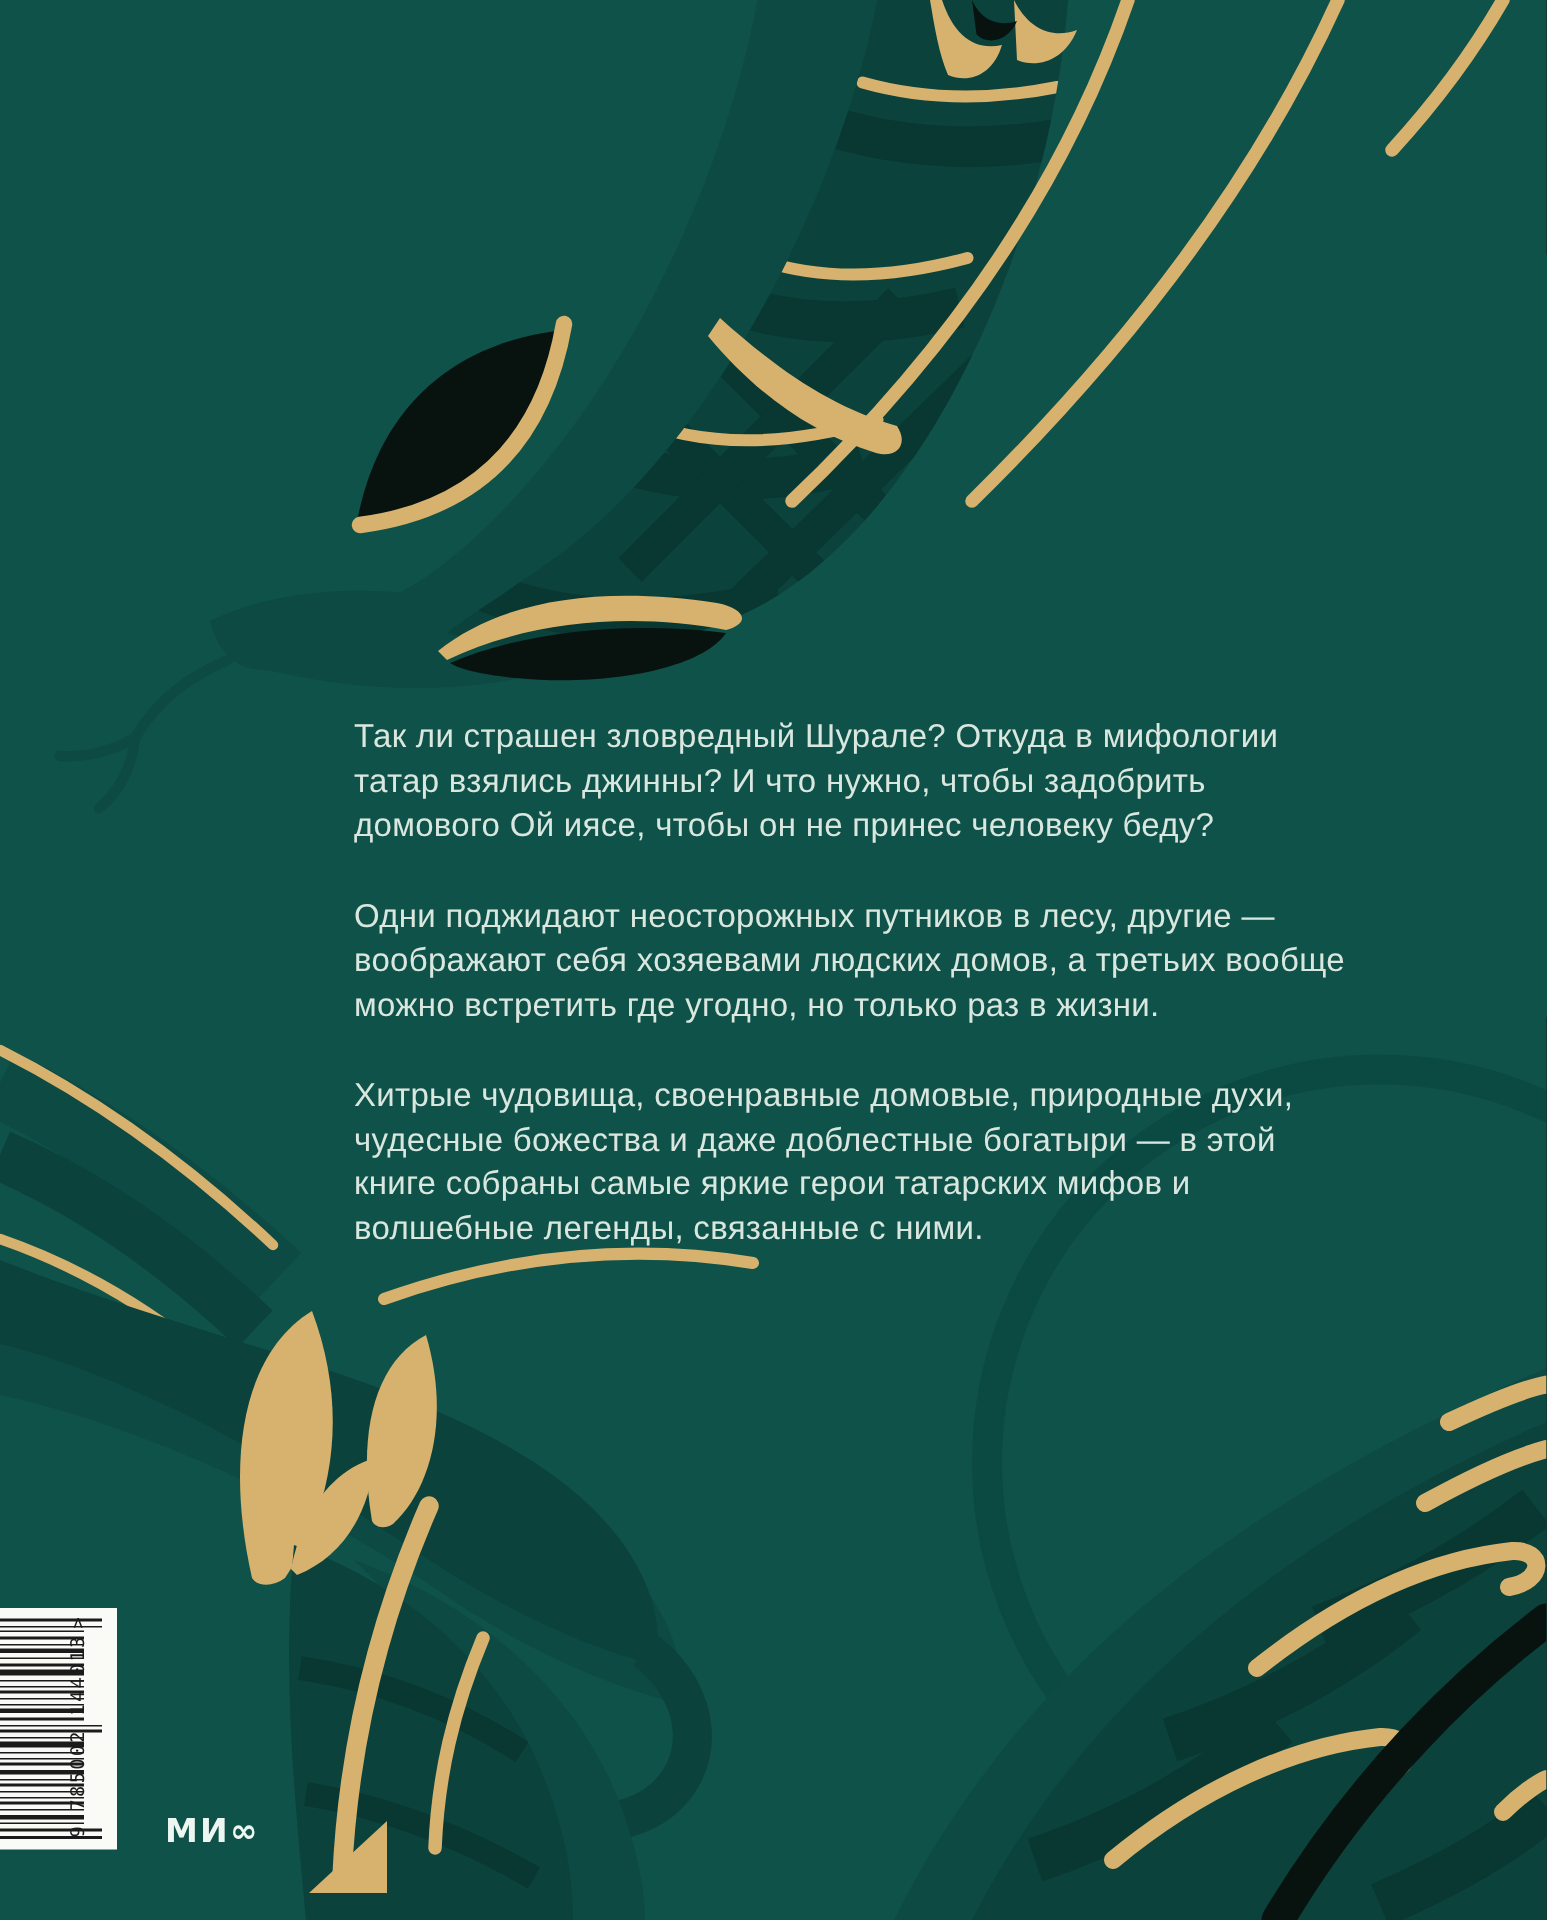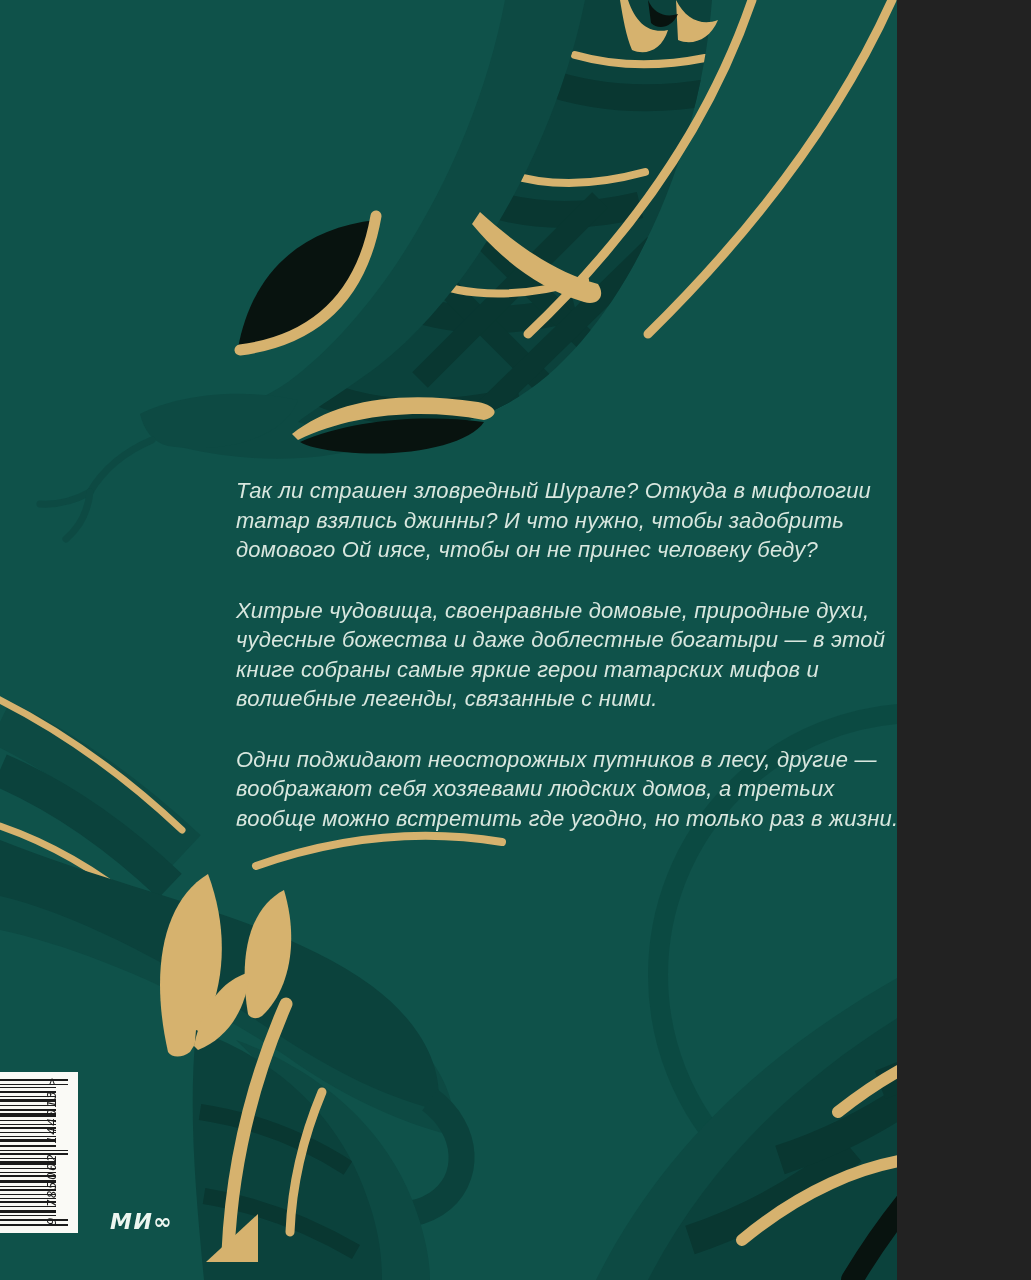--- a/index.html
+++ b/index.html
@@ -1,22 +1,21 @@
 <!DOCTYPE html>
 <html style="--c-background: #0f524a; --c-shadow: #0d4a43; --c-body: #0b423c; --c-stripe: #093731; --c-gold: #d6b26e; --c-black: #08130f; --c-ring: #0a443d; --c-text: #d9e7df; --c-barcode_bg: #fafaf6; --c-barcode_bar: #1b1b1b; --c-logo: #edf6f0;"><head>
 <meta charset="utf-8">
 <style>
   html,body{margin:0;padding:0;background:#222;}
   .cover{
     position:relative;
-    width:897px;height:1280px;
+    width:1031px;height:1280px;
     overflow:hidden;
     background:var(--c-background,#0f534b);
     font-family:"Liberation Sans",sans-serif;
-    font-style:italic;
   }
   .artwork{position:absolute;left:0;top:0;width:1031px;height:1280px;}
   .f-shadow{fill:var(--c-shadow);}
   .f-body{fill:var(--c-body);}
   .f-gold{fill:var(--c-gold);}
   .f-black{fill:var(--c-black);}
   .s-stripe{stroke:var(--c-stripe);fill:none;}
   .s-gold{stroke:var(--c-gold);fill:none;}
   .s-shadow{stroke:var(--c-shadow);fill:none;}
   .s-body{stroke:var(--c-body);fill:none;}
@@ -186,22 +185,22 @@
         <path d="M 950 1002 C 990 980 1016 970 1031 966"></path>
         <path d="M 1002 1208 C 1014 1196 1026 1188 1031 1186"></path>
         <path d="M 966 948 C 1000 932 1020 925 1031 923"></path>
       </g>
       <path class="s-black" stroke-width="22" stroke-linecap="round" d="M 852 1280 C 908 1186 978 1120 1031 1080"></path>
     </g>
   </svg>
 
   <div class="blurb">
     <p>Так ли страшен зловредный Шурале? Откуда в мифологии татар взялись джинны? И что нужно, чтобы задобрить домового Ой иясе, чтобы он не принес человеку беду?</p>
+    <p>Одни поджидают неосторожных путников в лесу, другие — воображают себя хозяевами людских домов, а третьих вообще можно встретить где угодно, но только раз в жизни.</p>
     <p>Хитрые чудовища, своенравные домовые, природные духи, чудесные божества и даже доблестные богатыри — в этой книге собраны самые яркие герои татарских мифов и волшебные легенды, связанные с ними.</p>
-    <p>Одни поджидают неосторожных путников в лесу, другие — воображают себя хозяевами людских домов, а третьих вообще можно встретить где угодно, но только раз в жизни.</p>
   </div>
 
   <div class="barcode">
     <div class="barcode-bars" id="barcode-bars">
         <div class="bar long" style="height: 2px;"></div>
         <div class="bar long" style="height: 1px;"></div>
         <div class="bar" style="height: 1px;"></div>
         <div class="bar" style="height: 2px;"></div>
         <div class="bar" style="height: 1px;"></div>
         <div class="bar" style="height: 3px;"></div>

